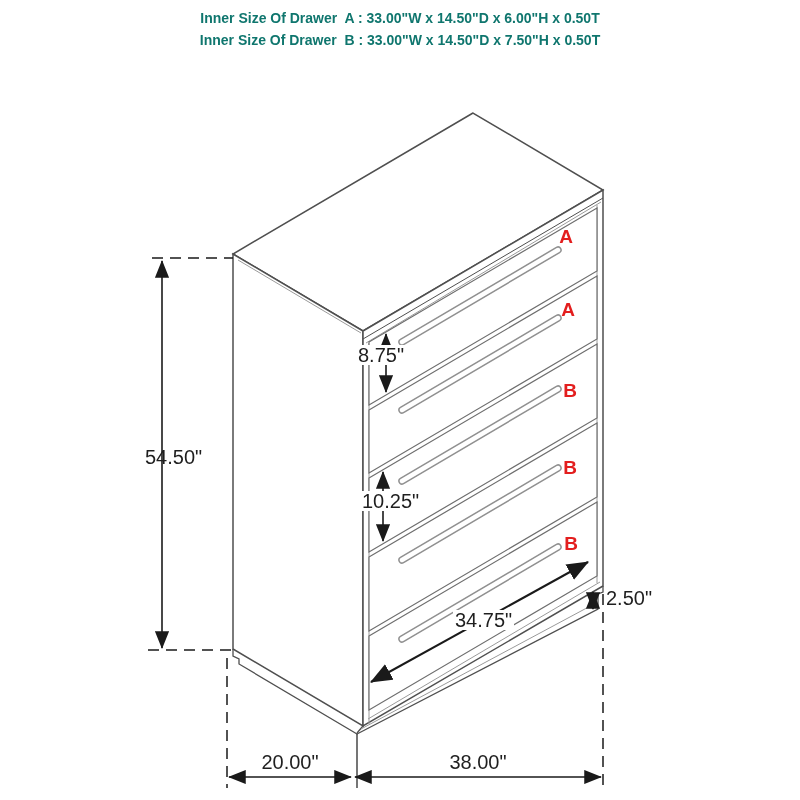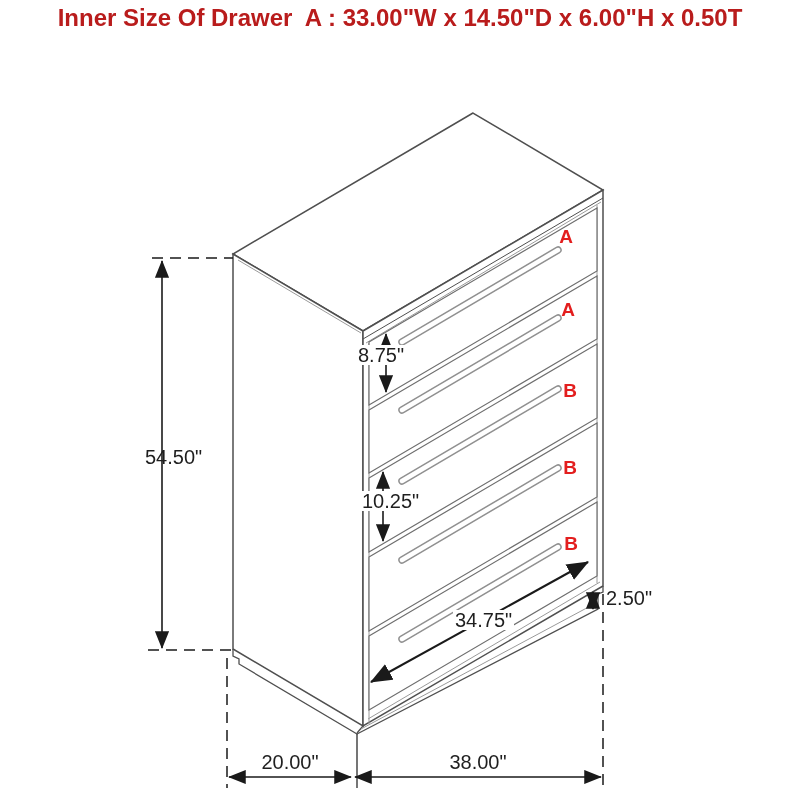--- a/index.html
+++ b/index.html
@@ -9,21 +9,21 @@
   }
   .stage svg{position:absolute;left:0;top:0;}
   .lbl{
     position:absolute;color:#1f1f1f;font-size:20px;line-height:1;
     white-space:pre;
   }
   .lbl.masked{background:#ffffff;padding:0 2px;}
   .lbl.centered{transform:translateX(-50%);}
   .title{
     position:absolute;left:0;right:0;top:7px;text-align:center;
-    font-weight:bold;font-size:24px;line-height:22px;color:#b91c1c;white-space:pre;
+    font-weight:bold;font-size:14px;line-height:22px;color:#0f766e;white-space:pre;
   }
   .drawer-letter{
     position:absolute;font-weight:bold;font-size:19px;line-height:1;
     transform:translate(-50%,-50%);
   }
 </style>
 </head>
 <body>
 
 <div class="stage">
@@ -95,20 +95,21 @@
       <line x1="386" y1="334" x2="386" y2="392" marker-start="url(#ah)" marker-end="url(#ah)"></line>
       <line x1="383" y1="472" x2="383" y2="541" marker-start="url(#ah)" marker-end="url(#ah)"></line>
       <line x1="593" y1="592" x2="593" y2="609" marker-start="url(#ah)" marker-end="url(#ah)"></line>
       <line x1="229" y1="777" x2="351" y2="777" marker-start="url(#ah)" marker-end="url(#ah)"></line>
       <line x1="355" y1="777" x2="601" y2="777" marker-start="url(#ah)" marker-end="url(#ah)"></line>
       <line x1="371" y1="682" x2="588" y2="562" stroke-width="2" marker-start="url(#ah)" marker-end="url(#ah)"></line>
     </g>
   </svg>
 
   <div class="title" style="top:7px">Inner Size Of Drawer  A : 33.00"W x 14.50"D x 6.00"H x 0.50T</div>
+  <div class="title" style="top:29px">Inner Size Of Drawer  B : 33.00"W x 14.50"D x 7.50"H x 0.50T</div>
 
   <div class="lbl" style="left:145px;top:447px">54.50"</div>
   <div class="lbl masked" style="left:356px;top:345px">8.75"</div>
   <div class="lbl masked" style="left:360px;top:491px">10.25"</div>
   <div class="lbl masked" style="left:453px;top:610px">34.75"</div>
   <div class="lbl" style="left:606px;top:588px">2.50"</div>
   <div class="lbl centered" style="left:290px;top:752px">20.00"</div>
   <div class="lbl centered" style="left:478px;top:752px">38.00"</div>
 
   <div class="drawer-letter" style="left:566px;top:236px;color:#e31e1e">A</div>

